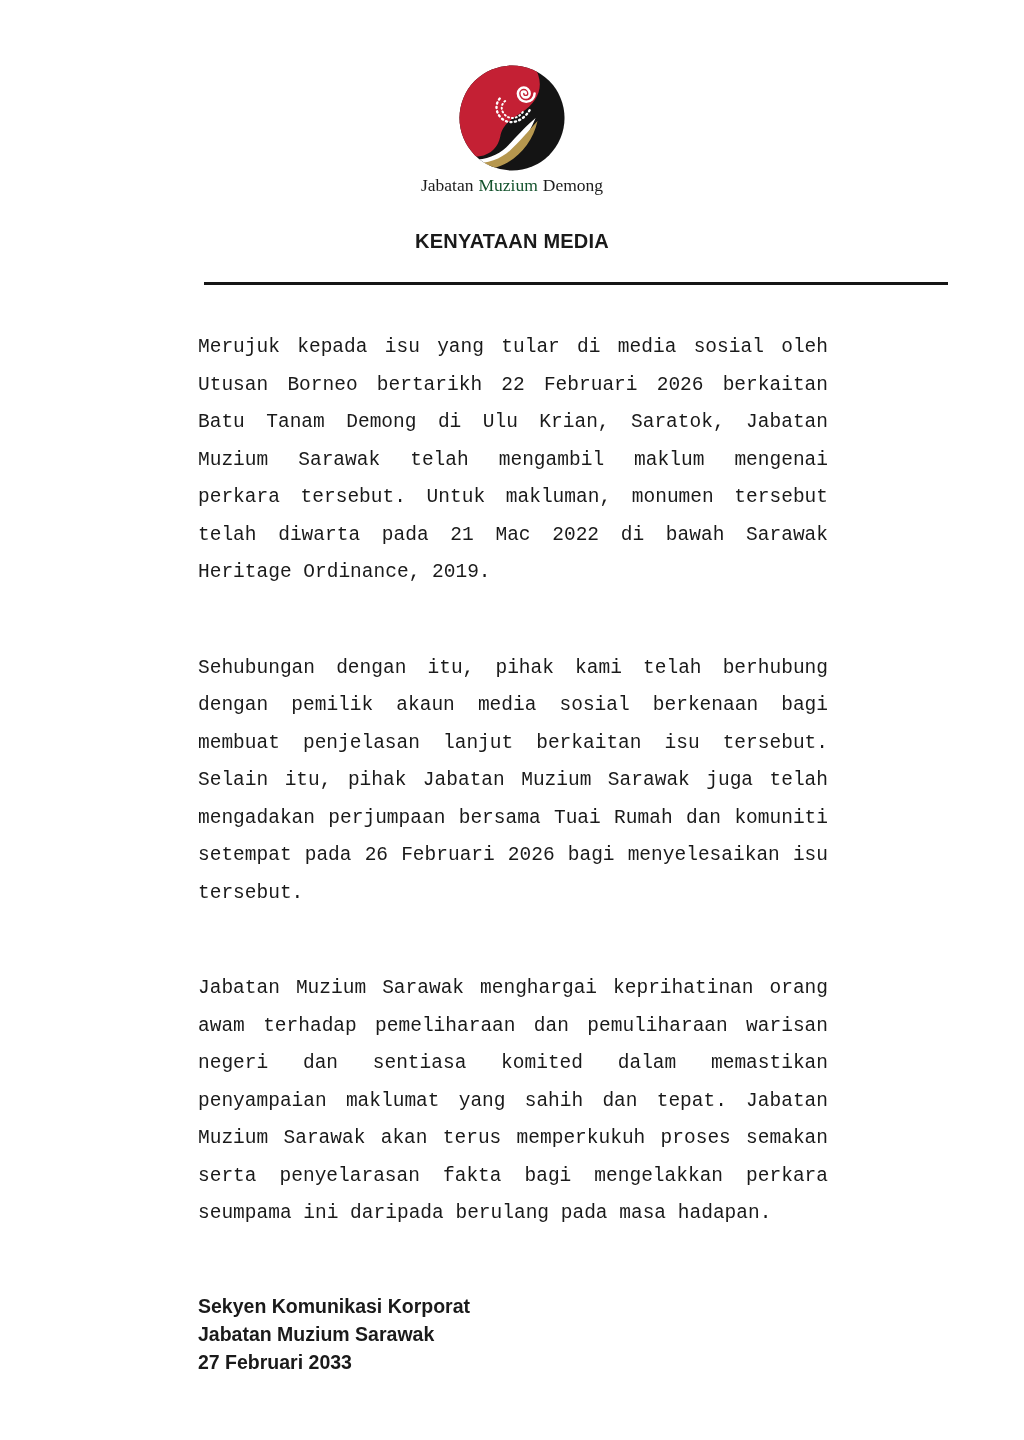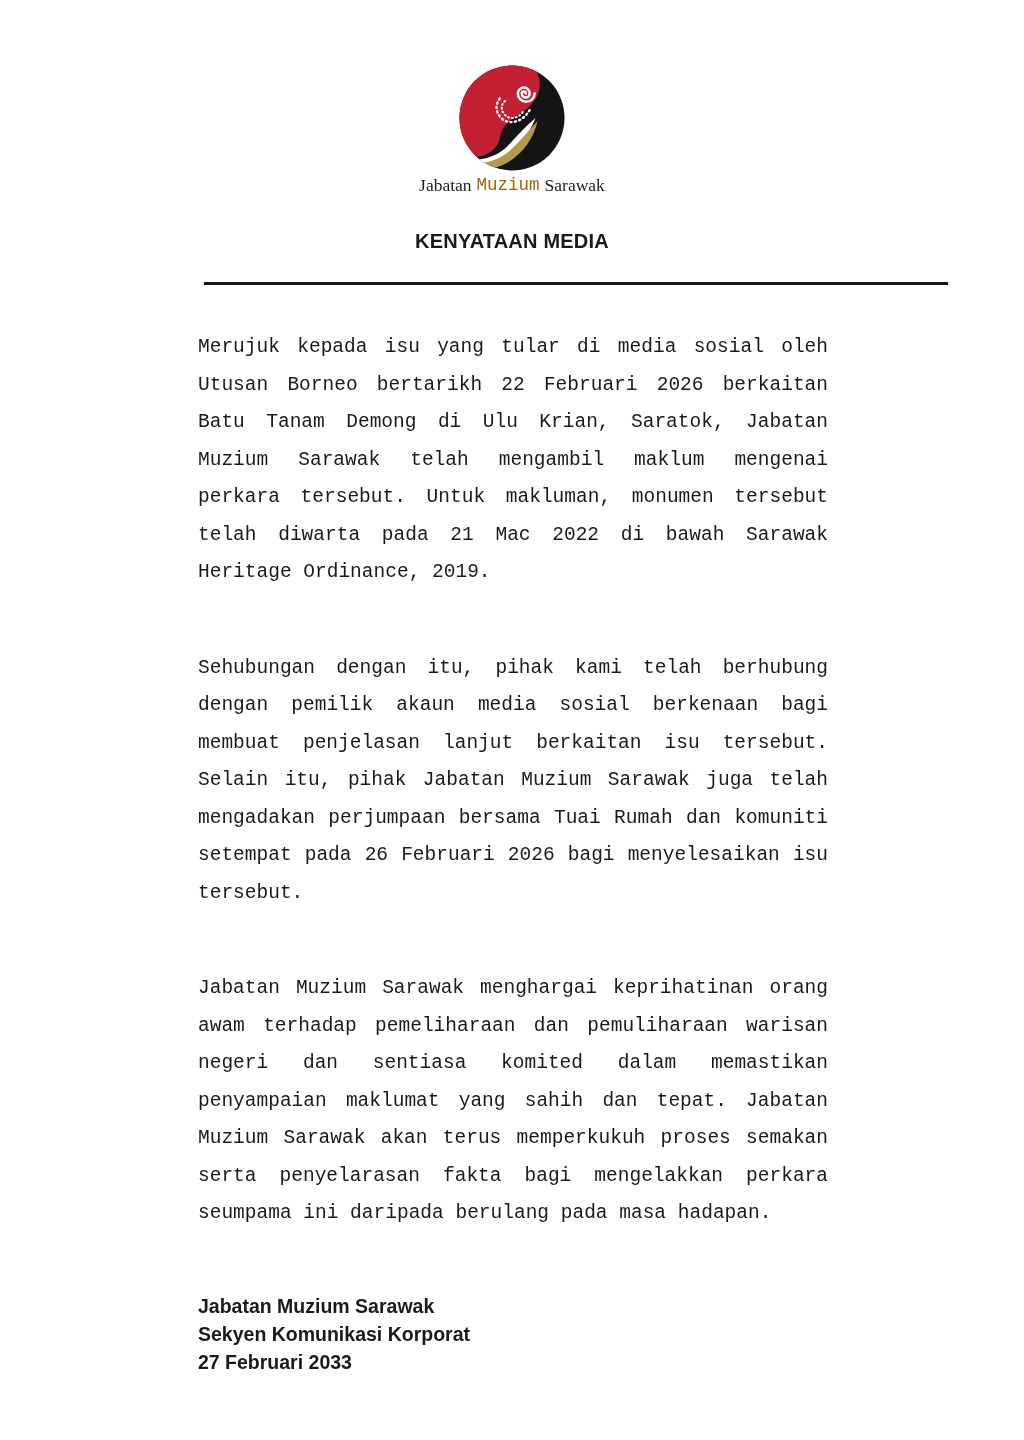--- a/index.html
+++ b/index.html
@@ -20,21 +20,21 @@
     padding-top: 64px;
   }
   .logo-caption {
     margin-top: 3px;
     font-family: "Liberation Serif", "DejaVu Serif", serif;
     font-size: 17.5px;
     color: #1c1c1c;
     display: flex;
     gap: 5px;
   }
-  .logo-caption .accent { color: #a16207; font-family: Liberation Mono, monospace; }
+  .logo-caption .accent { color: #14532d; }
   .doc-header { text-align: center; }
   .doc-title {
     margin-top: 34px;
     font-size: 20px;
     font-weight: bold;
     letter-spacing: 0.2px;
   }
   .doc-subtitle {
     margin-top: 17px;
     font-size: 19.5px;
@@ -84,35 +84,35 @@
         <path d="M-6,94 C16,101 36,97 49,85 C59,75 66,66 79,55 C71,74 62,87 48,96 C31,106 8,107 -8,100 Z" fill="#ffffff"></path>
         <path d="M-4,99 C18,105 40,100 53,88 C62,80 71,69 81,58 C77,76 66,91 51,100 C34,110 10,111 -6,105 Z" fill="#b6974e"></path>
         <path d="M69,30 A2,2 0 0 0 65,30 A4,4 0 0 0 73,30 A6,6 0 0 0 61,30 A8.5,8.5 0 0 0 78,30" fill="none" stroke="#ffffff" stroke-width="2.6" stroke-linecap="round"></path>
         <path d="M73,47 C66,59 52,63 44,55 C37,48 38,38 45,33" fill="none" stroke="#ffffff" stroke-width="2.4" stroke-dasharray="1.2 3.4" stroke-linecap="round"></path>
         <path d="M66,49 C61,56 52,57 47,51 C43,46 44,40 49,37" fill="none" stroke="#ffffff" stroke-width="2" stroke-dasharray="1 3" stroke-linecap="round"></path>
       </g>
     </svg>
     <div class="logo-caption">
       <span>Jabatan</span>
       <span class="accent">Muzium</span>
-      <span>Sarawak</span>
+      <span>Demong</span>
     </div>
   </div>
 
   <div class="doc-header">
     <div class="doc-title">KENYATAAN MEDIA</div>
   </div>
 
   <hr class="title-divider">
 
   <div class="doc-body">
     <p>Merujuk kepada isu yang tular di media sosial oleh Utusan Borneo bertarikh 22 Februari 2026 berkaitan Batu Tanam Demong di Ulu Krian, Saratok, Jabatan Muzium Sarawak telah mengambil maklum mengenai perkara tersebut. Untuk makluman, monumen tersebut telah diwarta pada 21 Mac 2022 di bawah Sarawak Heritage Ordinance, 2019.</p>
     <p>Sehubungan dengan itu, pihak kami telah berhubung dengan pemilik akaun media sosial berkenaan bagi membuat penjelasan lanjut berkaitan isu tersebut. Selain itu, pihak Jabatan Muzium Sarawak juga telah mengadakan perjumpaan bersama Tuai Rumah dan komuniti setempat pada 26 Februari 2026 bagi menyelesaikan isu tersebut.</p>
     <p>Jabatan Muzium Sarawak menghargai keprihatinan orang awam terhadap pemeliharaan dan pemuliharaan warisan negeri dan sentiasa komited dalam memastikan penyampaian maklumat yang sahih dan tepat. Jabatan Muzium Sarawak akan terus memperkukuh proses semakan serta penyelarasan fakta bagi mengelakkan perkara seumpama ini daripada berulang pada masa hadapan.</p>
   </div>
 
   <div class="signature">
+    <div>Sekyen Komunikasi Korporat</div>
     <div>Jabatan Muzium Sarawak</div>
-    <div>Sekyen Komunikasi Korporat</div>
     <div>27 Februari 2033</div>
   </div>
 
 </div>
 
 </body></html>

